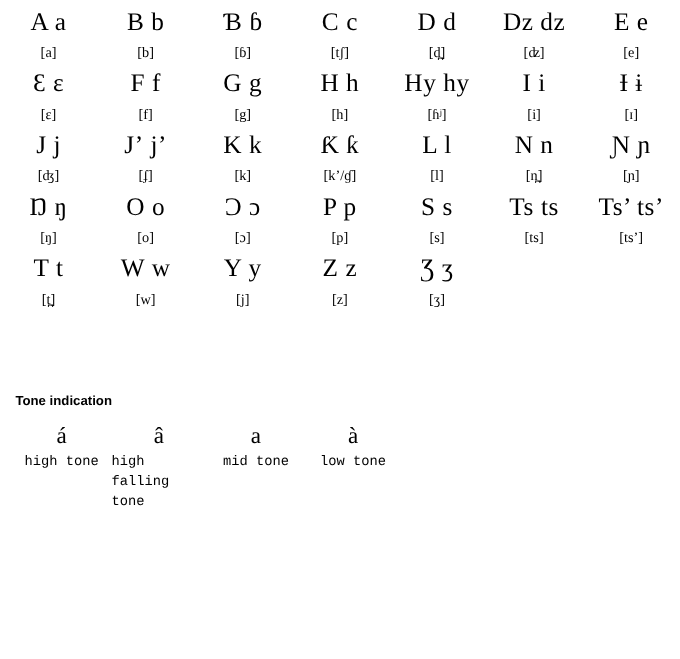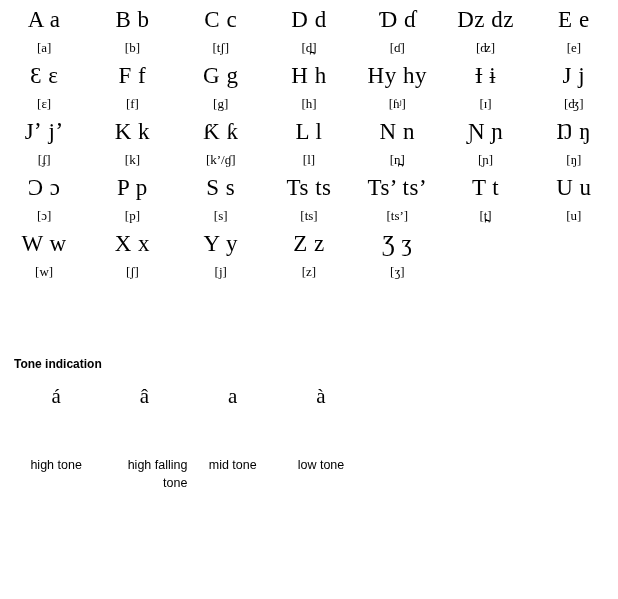--- a/index.html
+++ b/index.html
@@ -103,26 +103,25 @@
     font-family: "Liberation Serif", "DejaVu Serif", serif;
     font-size: 21px;
     line-height: 1.0;
     height: 30px;
     display: flex;
     align-items: center;
     justify-content: center;
   }
 
   .tone-label {
-    font-family: Liberation Sans, sans-serif;
+    font-family: Liberation Mono, monospace;
     font-size: 12.5px;
     line-height: 1.45;
-    text-align: right;
+    text-align: left;
     max-width: 86px;
-    margin-top: 45px;
   }
 
   .tone-cell.empty .tone-mark,
   .tone-cell.empty .tone-label {
     visibility: hidden;
   }
 </style>
 </head>
 <body>
 
@@ -131,32 +130,32 @@
   <div class="alphabet-grid" id="alphabet-grid">
       <div class="letter-cell">
         <div class="letter-forms">A a</div>
         <div class="letter-ipa">[a]</div>
       </div>
       <div class="letter-cell">
         <div class="letter-forms">B b</div>
         <div class="letter-ipa">[b]</div>
       </div>
       <div class="letter-cell">
+        <div class="letter-forms">Ɓ ɓ</div>
+        <div class="letter-ipa">[ɓ]</div>
+      </div>
+      <div class="letter-cell">
         <div class="letter-forms">C c</div>
         <div class="letter-ipa">[tʃ]</div>
       </div>
       <div class="letter-cell">
         <div class="letter-forms">D d</div>
         <div class="letter-ipa">[d̪]</div>
       </div>
       <div class="letter-cell">
-        <div class="letter-forms">Ɗ ɗ</div>
-        <div class="letter-ipa">[ɗ]</div>
-      </div>
-      <div class="letter-cell">
         <div class="letter-forms">Dz dz</div>
         <div class="letter-ipa">[ʣ]</div>
       </div>
       <div class="letter-cell">
         <div class="letter-forms">E e</div>
         <div class="letter-ipa">[e]</div>
       </div>
       <div class="letter-cell">
         <div class="letter-forms">Ɛ ɛ</div>
         <div class="letter-ipa">[ɛ]</div>
@@ -171,20 +170,24 @@
       </div>
       <div class="letter-cell">
         <div class="letter-forms">H h</div>
         <div class="letter-ipa">[h]</div>
       </div>
       <div class="letter-cell">
         <div class="letter-forms">Hy hy</div>
         <div class="letter-ipa">[ɦʲ]</div>
       </div>
       <div class="letter-cell">
+        <div class="letter-forms">I i</div>
+        <div class="letter-ipa">[i]</div>
+      </div>
+      <div class="letter-cell">
         <div class="letter-forms">Ɨ ɨ</div>
         <div class="letter-ipa">[ɪ]</div>
       </div>
       <div class="letter-cell">
         <div class="letter-forms">J j</div>
         <div class="letter-ipa">[ʤ]</div>
       </div>
       <div class="letter-cell">
         <div class="letter-forms">Jʼ jʼ</div>
         <div class="letter-ipa">[ʄ]</div>
@@ -207,20 +210,24 @@
       </div>
       <div class="letter-cell">
         <div class="letter-forms">Ɲ ɲ</div>
         <div class="letter-ipa">[ɲ]</div>
       </div>
       <div class="letter-cell">
         <div class="letter-forms">Ŋ ŋ</div>
         <div class="letter-ipa">[ŋ]</div>
       </div>
       <div class="letter-cell">
+        <div class="letter-forms">O o</div>
+        <div class="letter-ipa">[o]</div>
+      </div>
+      <div class="letter-cell">
         <div class="letter-forms">Ɔ ɔ</div>
         <div class="letter-ipa">[ɔ]</div>
       </div>
       <div class="letter-cell">
         <div class="letter-forms">P p</div>
         <div class="letter-ipa">[p]</div>
       </div>
       <div class="letter-cell">
         <div class="letter-forms">S s</div>
         <div class="letter-ipa">[s]</div>
@@ -231,30 +238,22 @@
       </div>
       <div class="letter-cell">
         <div class="letter-forms">Ts’ ts’</div>
         <div class="letter-ipa">[ts’]</div>
       </div>
       <div class="letter-cell">
         <div class="letter-forms">T t</div>
         <div class="letter-ipa">[t̪]</div>
       </div>
       <div class="letter-cell">
-        <div class="letter-forms">U u</div>
-        <div class="letter-ipa">[u]</div>
-      </div>
-      <div class="letter-cell">
         <div class="letter-forms">W w</div>
         <div class="letter-ipa">[w]</div>
-      </div>
-      <div class="letter-cell">
-        <div class="letter-forms">X x</div>
-        <div class="letter-ipa">[ʃ]</div>
       </div>
       <div class="letter-cell">
         <div class="letter-forms">Y y</div>
         <div class="letter-ipa">[j]</div>
       </div>
       <div class="letter-cell">
         <div class="letter-forms">Z z</div>
         <div class="letter-ipa">[z]</div>
       </div>
       <div class="letter-cell">

